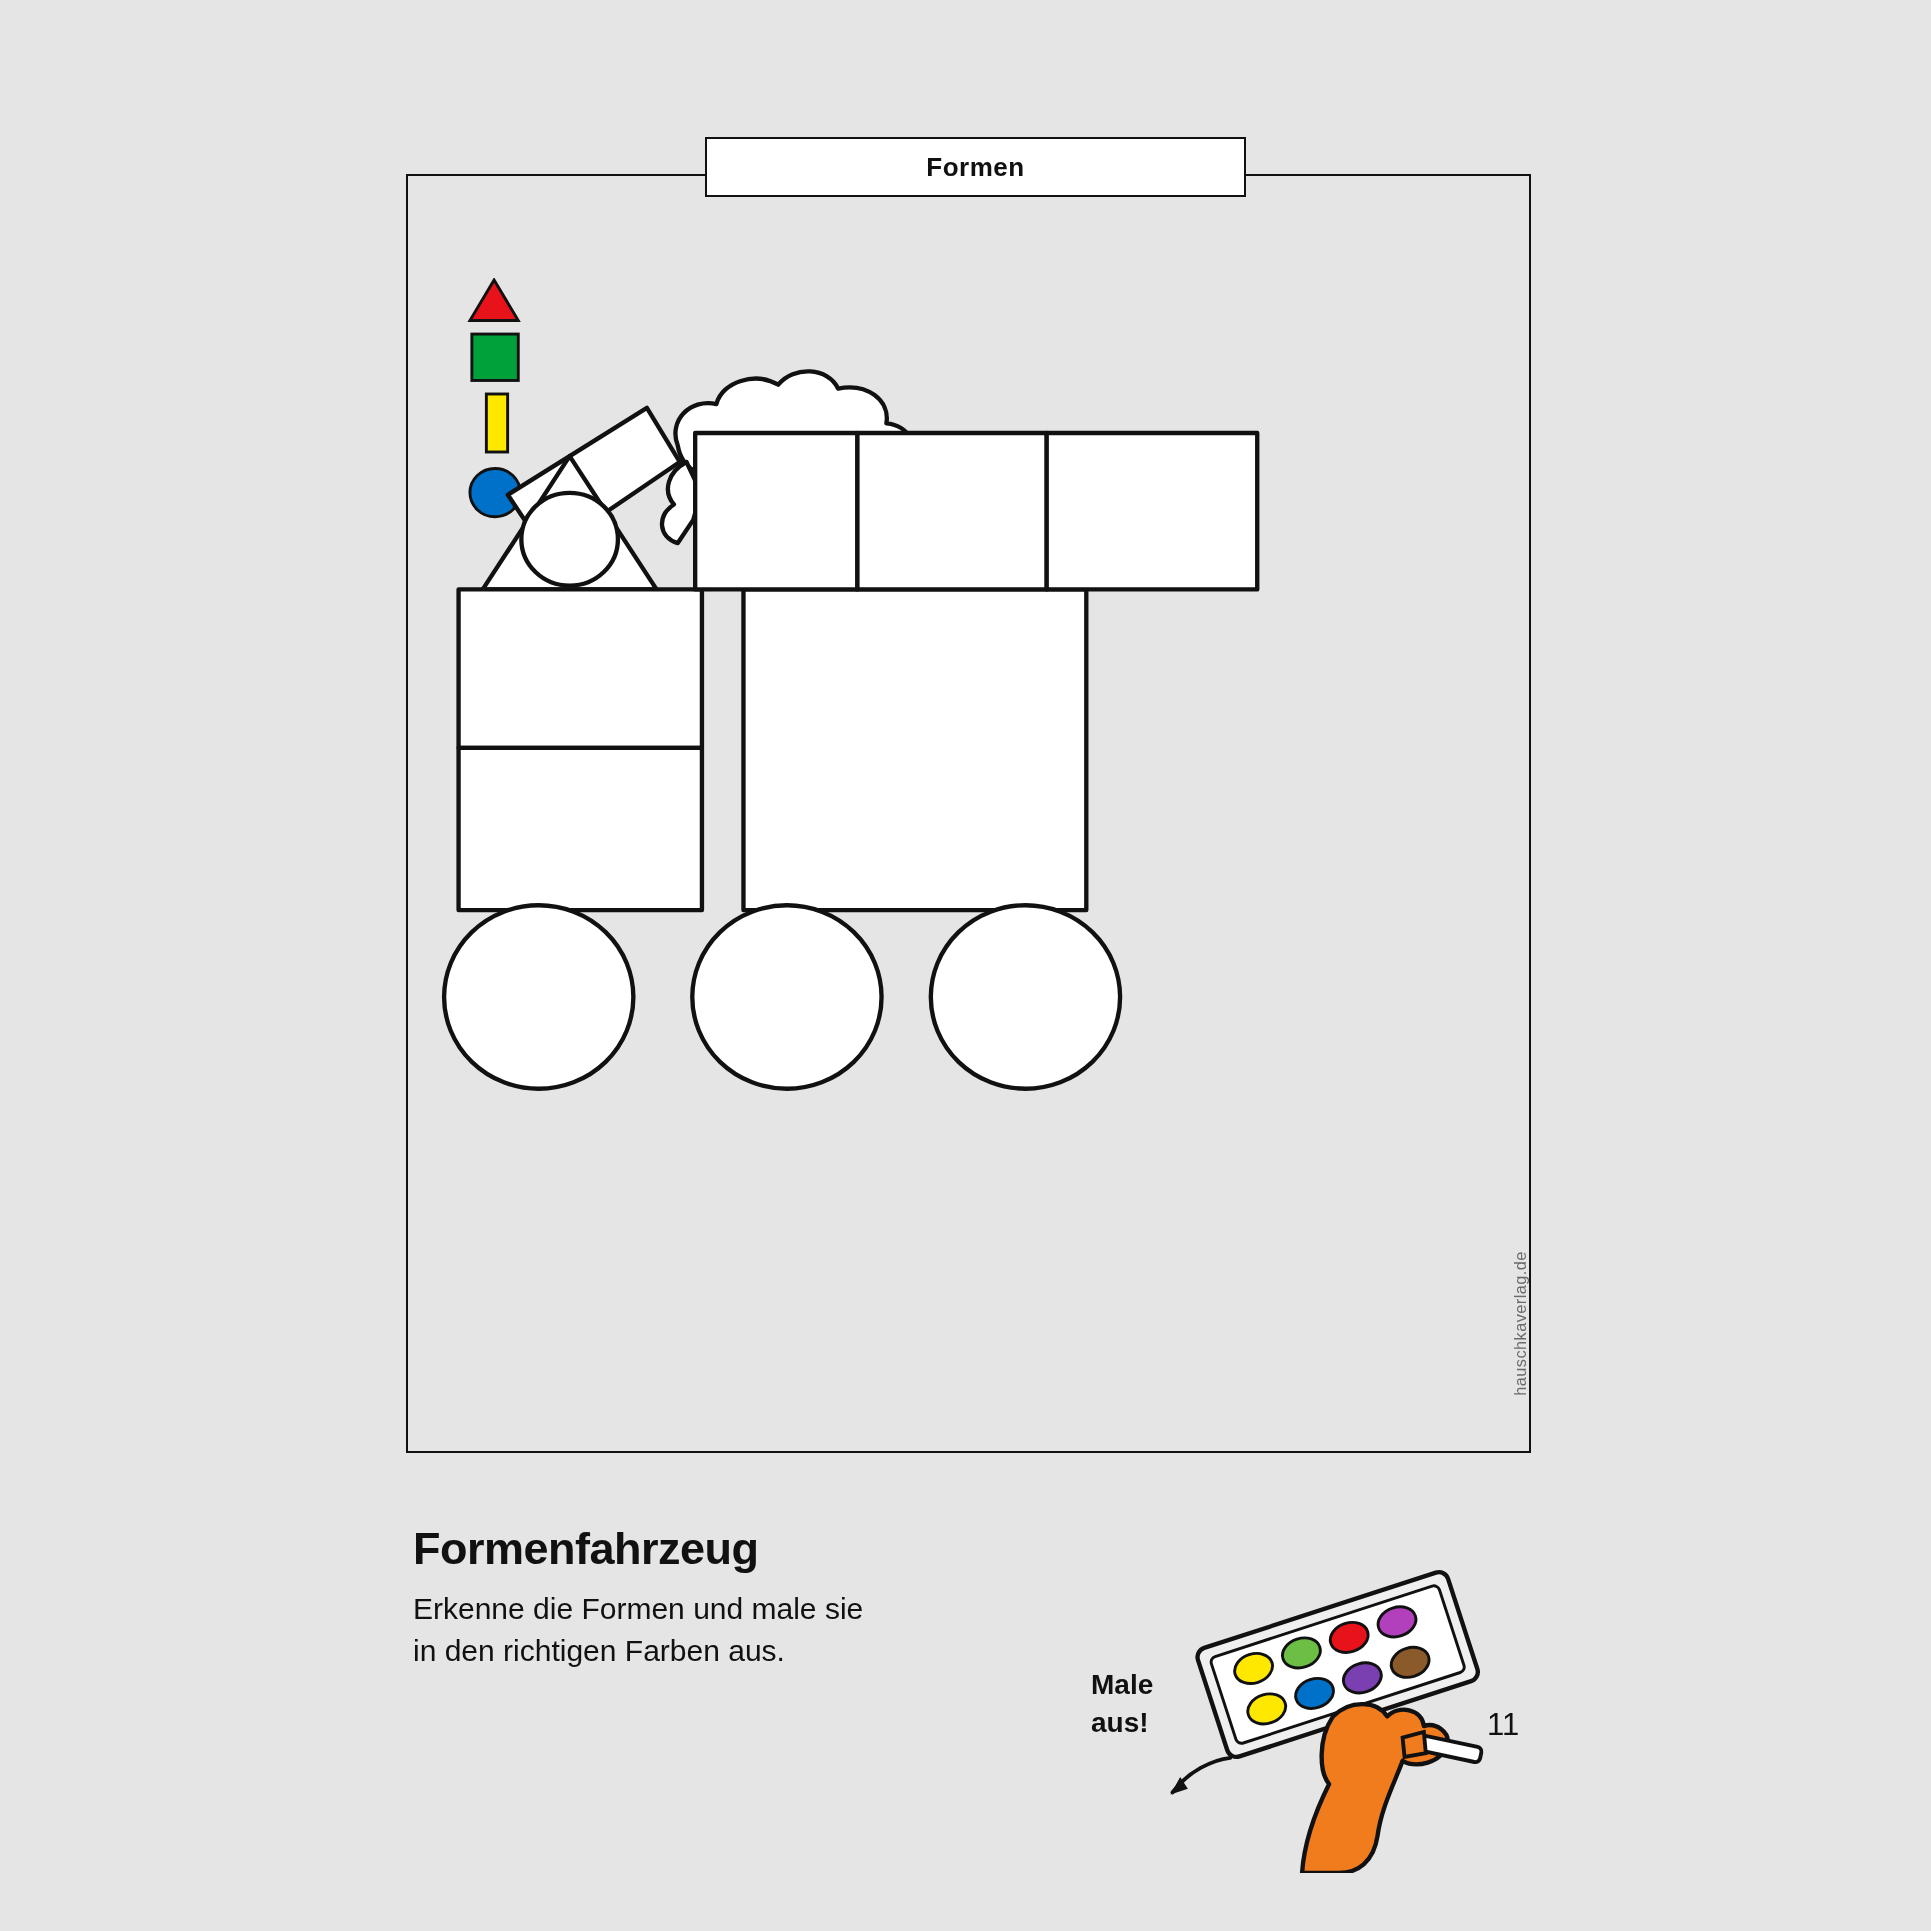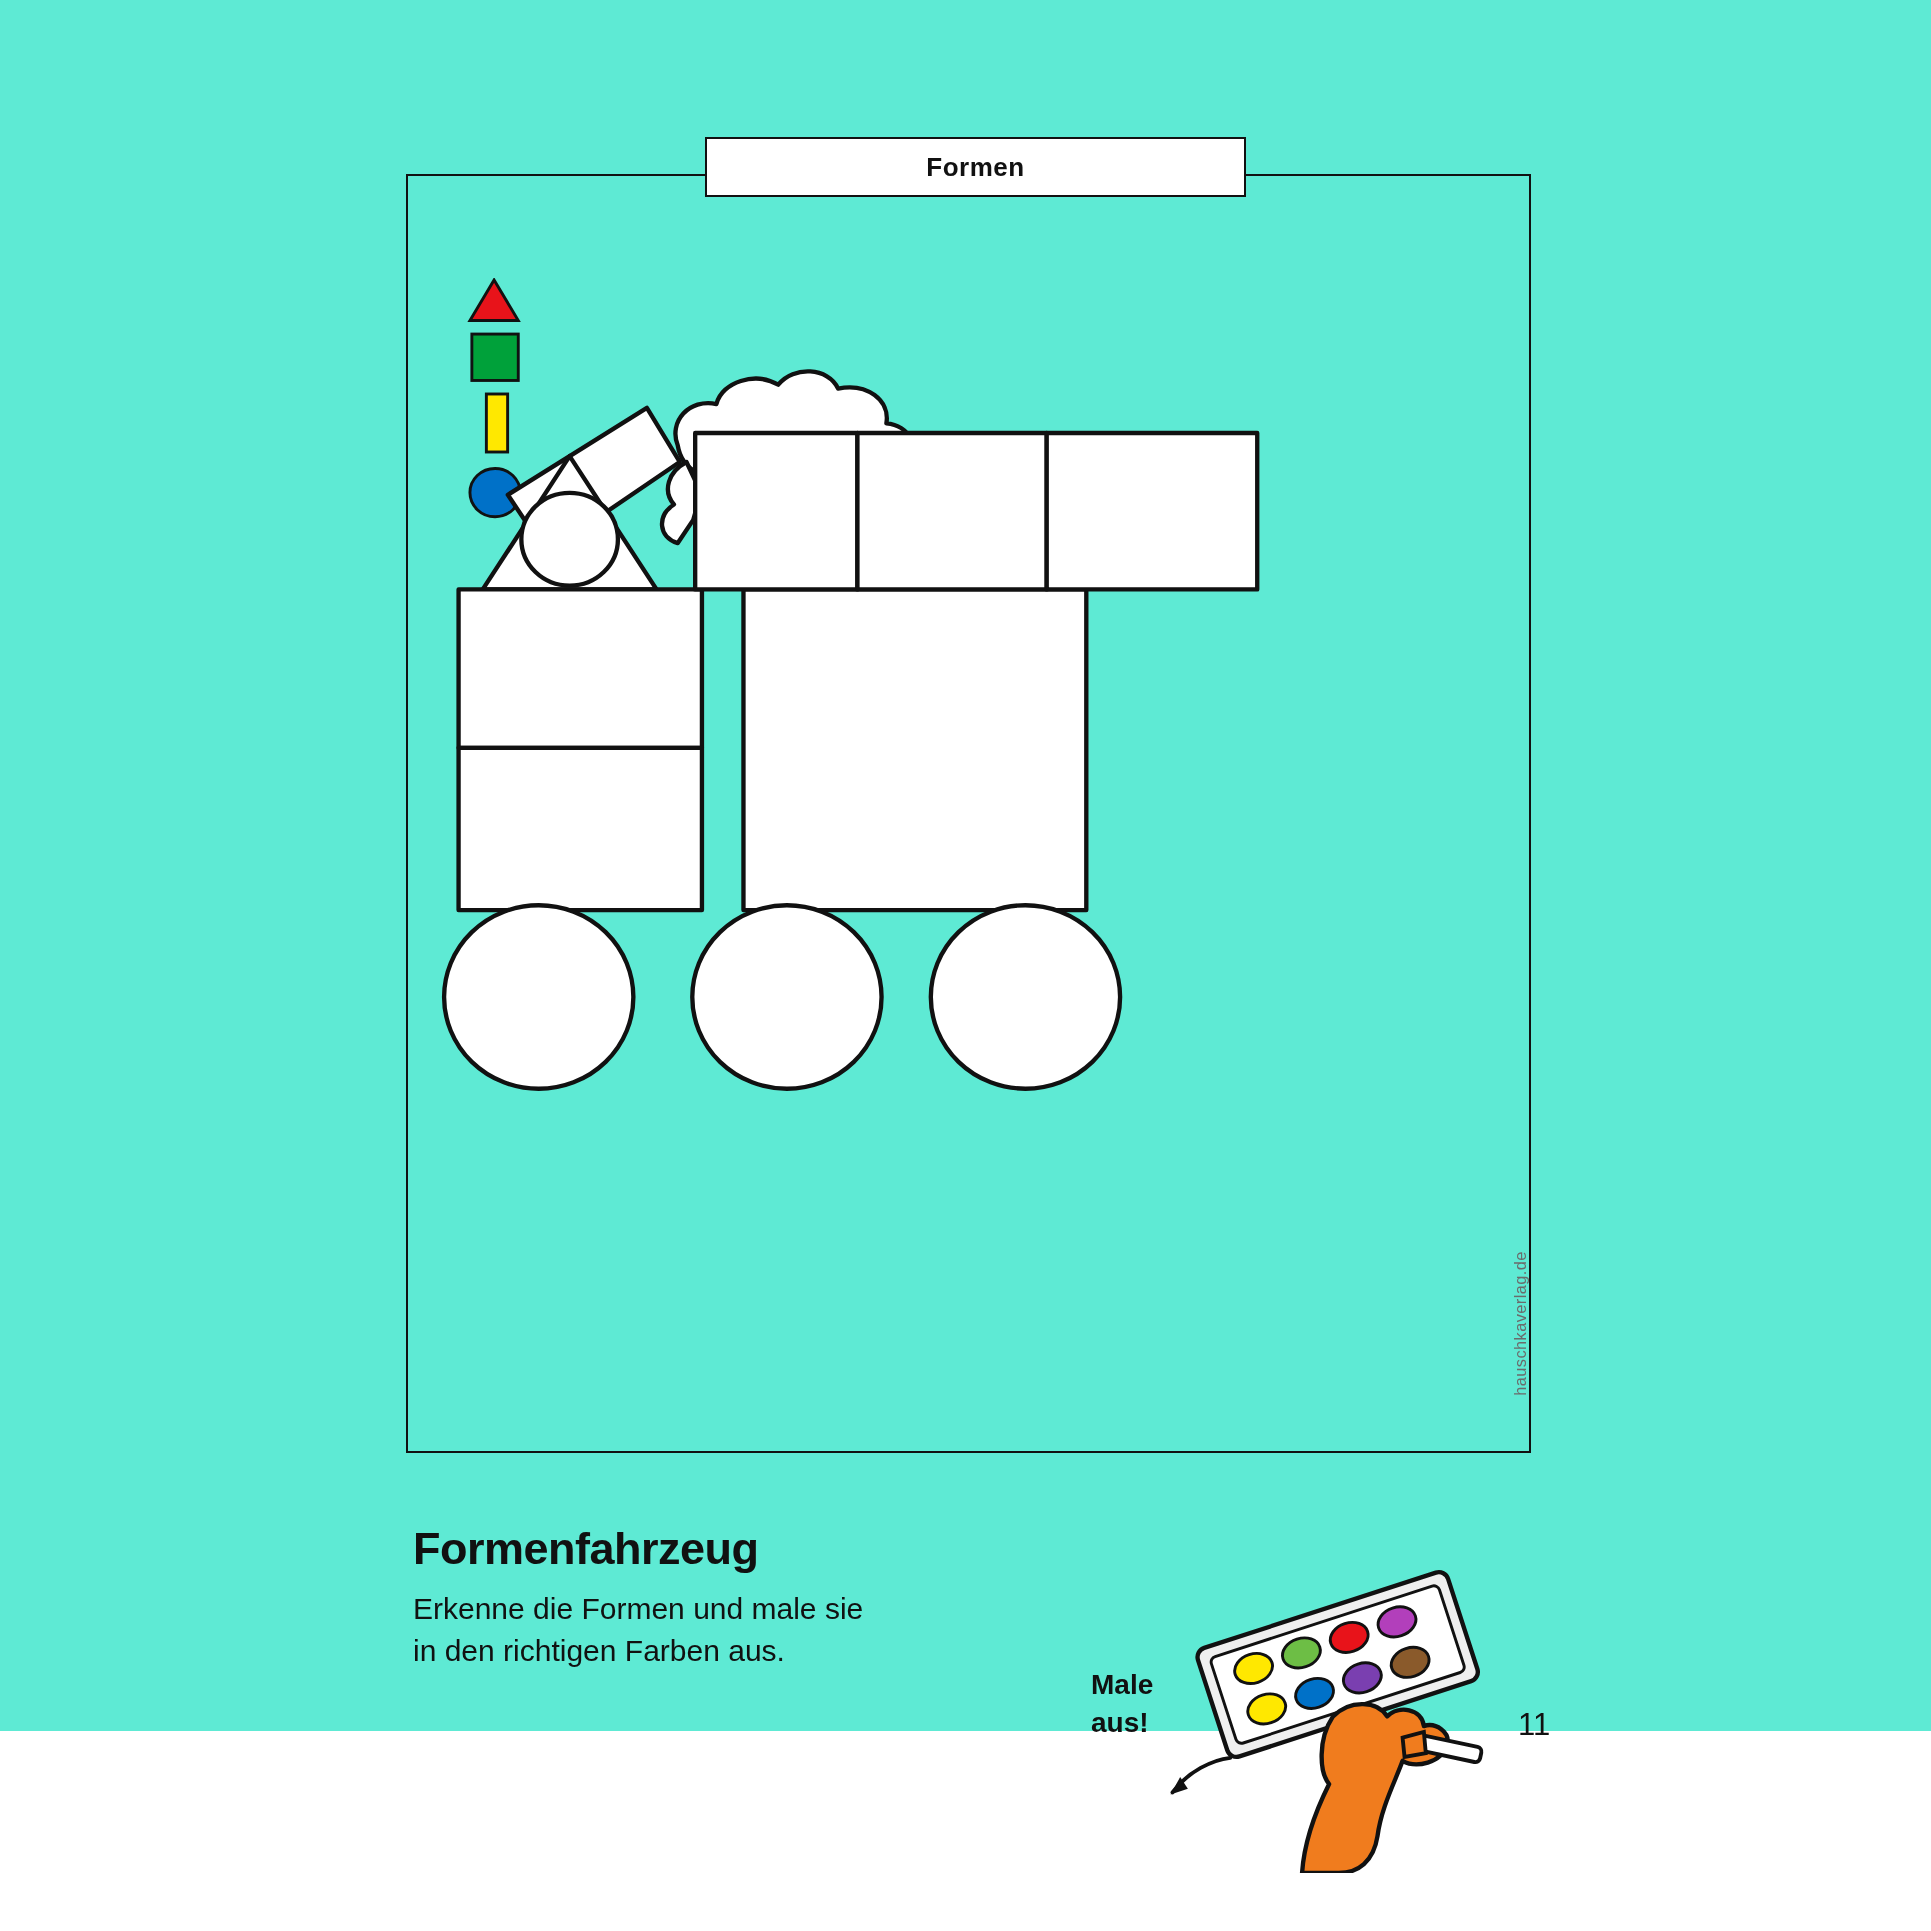--- a/index.html
+++ b/index.html
@@ -9,22 +9,22 @@
   }
   body {
     width: 1931px;
     height: 1931px;
     font-family: "Liberation Sans", sans-serif;
     overflow: hidden;
   }
   #page {
     position: relative;
     width: 1931px;
-    height: 1731px;
-    background: #5eead4;
+    height: 1931px;
+    background: #e5e5e5;
   }
 
   
   #worksheet-frame {
     position: absolute;
     left: 406px;
     top: 174px;
     width: 1125px;
     height: 1279px;
     border: 2.9px solid #111111;
@@ -142,21 +142,20 @@
     height: 319px;
   }
 
   
   #page-number {
     position: absolute;
     left: 1487px;
     top: 1707px;
     font-size: 31px;
     color: #111111;
-    margin-left: 31px;
   }
 </style>
 </head>
 <body>
 
 <div id="page">
 
   <div id="worksheet-frame"></div>
 
   <div id="header-tab">

